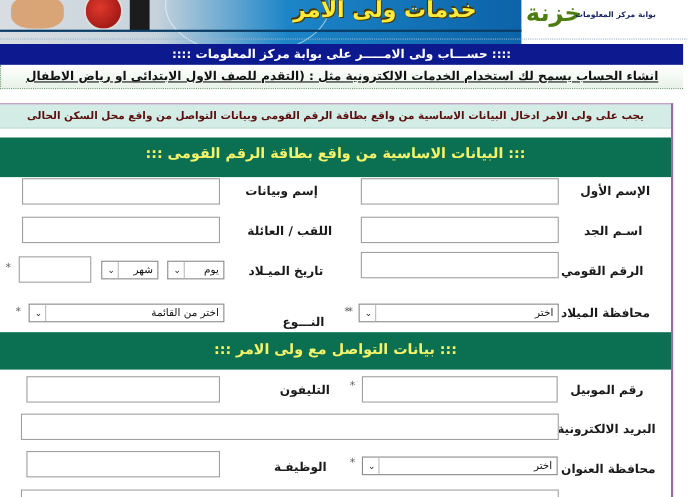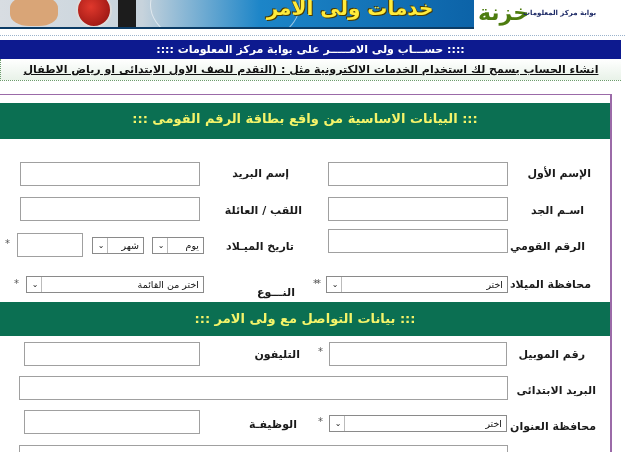--- a/index.html
+++ b/index.html
@@ -1,20 +1,20 @@
 <!DOCTYPE html>
 <html><head>
 <meta charset="utf-8">
 <style>
   * { box-sizing: border-box; margin: 0; padding: 0; }
   html, body { width: 625px; height: 452px; overflow: hidden; background: #ffffff; }
   body { font-family: "DejaVu Sans", sans-serif; direction: rtl; position: relative; }
 
   
-  .banner { position: absolute; top: 0; left: 0; width: 474px; height: 28px; overflow: hidden;
+  .banner { position: absolute; top: 0; left: 0; width: 474px; height: 40px; overflow: hidden;
     background: linear-gradient(90deg, #d8dde2 0%, #c7d3dc 30%, #1c85c8 55%, #0c63a8 100%); }
   .banner .hand { position: absolute; left: 10px; top: -4px; width: 48px; height: 30px; border-radius: 40%; background: #d9a577; }
   .banner .ball { position: absolute; left: 76px; top: -8px; width: 36px; height: 36px; border-radius: 50%; background: radial-gradient(circle at 40% 40%, #e0382c, #8b0f0d); border: 2px solid #dcdcdc; }
   .banner .figure { position: absolute; left: 118px; top: 0; width: 18px; height: 28px; background: #1c1c1c; }
   .banner .arc { position: absolute; left: 150px; top: -40px; width: 150px; height: 90px; border-radius: 50%; border: 1px solid rgba(255,255,255,0.55); }
   .banner .title { position: absolute; left: 230px; top: -4px; width: 240px; text-align: center; color: #ffeb3b;
     font-family: "DejaVu Sans", sans-serif; font-weight: bold; font-size: 20px; text-shadow: 1px 1px 0 #4a3a00, -1px -1px 0 #4a3a00; }
   .banner-line { position: absolute; top: 27px; left: 0; width: 474px; height: 2px; background: #0b3c66; }
 
   
@@ -64,27 +64,28 @@
   <span class="mark">خزنة</span>
   <span class="sub">بوابة مركز المعلومات</span>
 </div>
 
 <div class="dotted-top"></div>
 
 <div class="account-bar">:::: حســـاب ولى الامـــــر على بوابة مركز المعلومات ::::</div>
 <div class="account-desc">انشاء الحساب يسمح لك استخدام الخدمات الالكترونية مثل : (التقدم للصف الاول الابتدائى او رياض الاطفال</div>
 
 <div class="form-frame">
+  <div class="notice">يجب على ولى الامر ادخال البيانات الاساسية من واقع بطاقة الرقم القومى  وبيانات التواصل من واقع محل السكن الحالى</div>
   <div class="gap"></div>
   <div class="section-head">::: البيانات الاساسية من واقع بطاقة الرقم القومى :::</div>
 </div>
 
 <span class="field-label" style="top:167px; right:34px;">الإسم الأول</span>
 <div class="text-input" style="top:162px; left:328px; width:180px;"></div>
-<span class="field-label" style="top:167px; right:336px;">إسم البريد</span>
+<span class="field-label" style="top:167px; right:336px;">إسم وبيانات</span>
 <div class="text-input" style="top:162px; left:20px; width:180px;"></div>
 
 <span class="field-label" style="top:204px; right:41px;">اسـم الجد</span>
 <div class="text-input" style="top:197px; left:328px; width:180px;"></div>
 <span class="field-label" style="top:204px; right:323px;">اللقب / العائلة</span>
 <div class="text-input" style="top:197px; left:20px; width:180px;"></div>
 
 <span class="field-label" style="top:240px; right:40px;">الرقم القومي</span>
 <div class="text-input" style="top:229px; left:328px; width:180px;"></div>
 
@@ -116,21 +117,21 @@
 <span class="req" style="top:278px; left:14px;">*</span>
 
 <div class="section-head" style="position:absolute; top:302px; left:0; width:610px; height:34px; line-height:34px;">::: بيانات التواصل مع ولى الامر :::</div>
 
 <span class="field-label" style="top:348px; right:40px;">رقم الموبيل</span>
 <div class="text-input" style="top:342px; left:329px; width:178px;"></div>
 <span class="req" style="top:346px; left:318px;">*</span>
 <span class="field-label" style="top:348px; right:325px;">التليفون</span>
 <div class="text-input" style="top:342px; left:24px; width:176px;"></div>
 
-<span class="field-label" style="top:384px; right:29px;">البريد الابتدائى</span>
+<span class="field-label" style="top:384px; right:29px;">البريد الالكترونية</span>
 <div class="text-input" style="top:376px; left:19px; width:489px;"></div>
 
 <span class="field-label" style="top:420px; right:29px;">محافظة العنوان</span>
 <div class="select" style="top:415px; left:329px; width:178px;">
   <span>اختر</span>
   <span class="chev">⌄</span>
 </div>
 <span class="req" style="top:416px; left:318px;">*</span>
 <span class="field-label" style="top:418px; right:328px;">الوظيفـة</span>
 <div class="text-input" style="top:410px; left:24px; width:176px;"></div>

